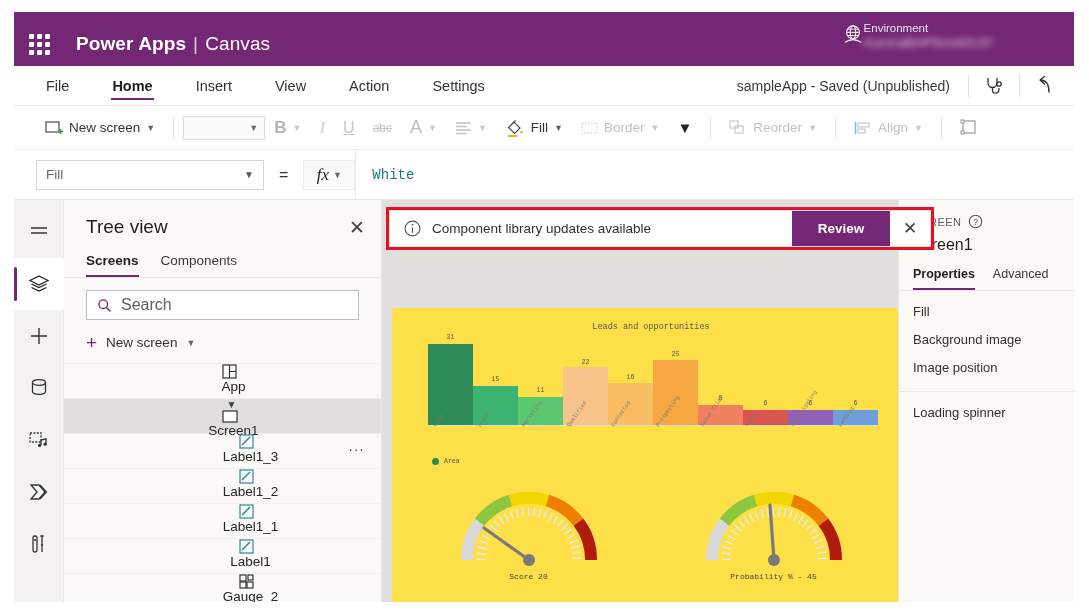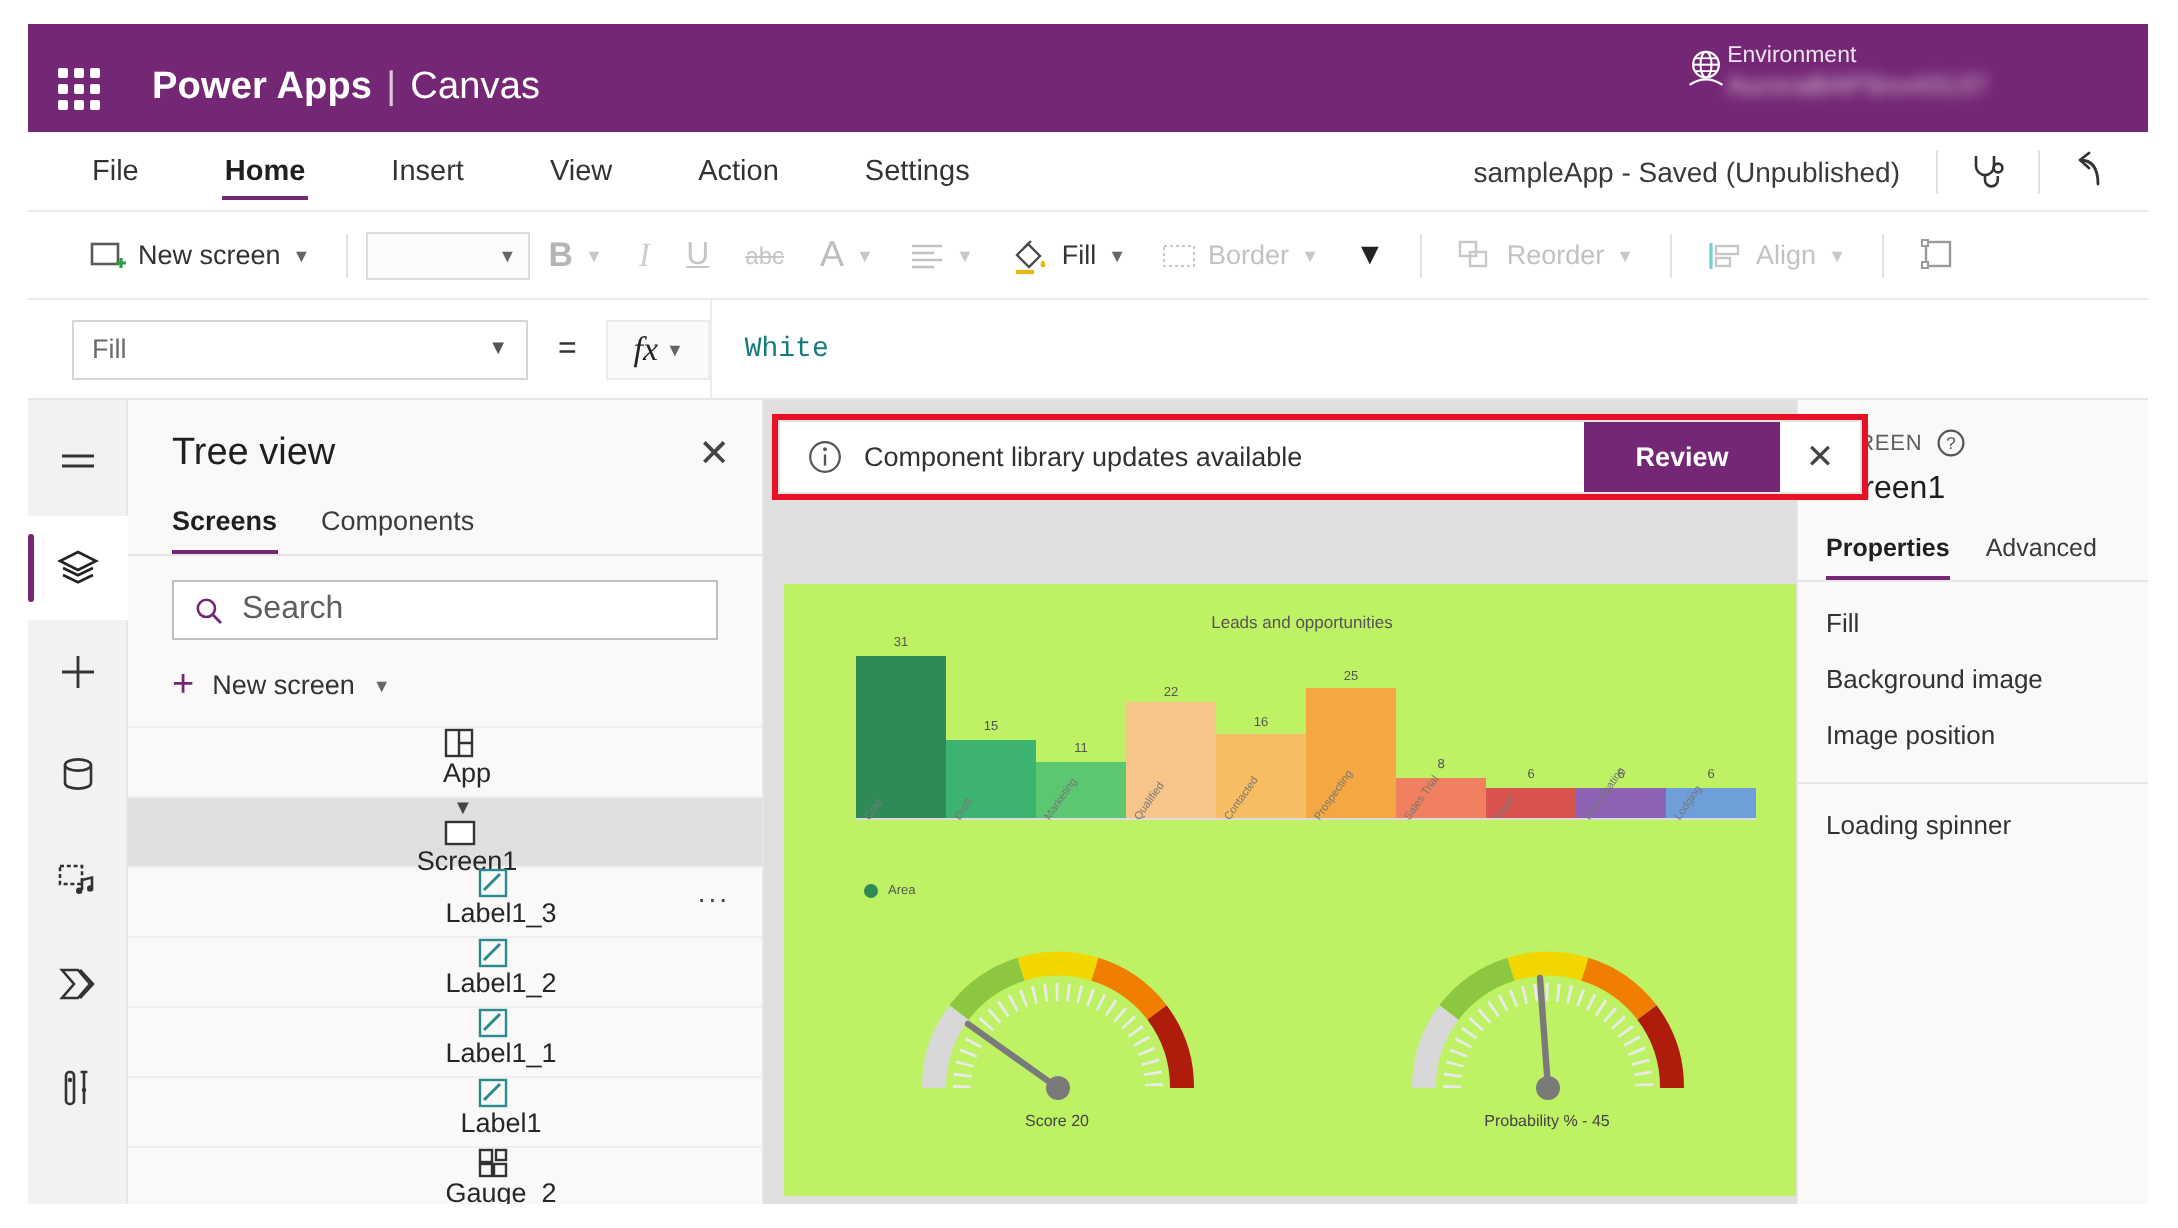--- a/index.html
+++ b/index.html
@@ -127,21 +127,21 @@
           font-size:13.5px; color:#262626; cursor:pointer; border-top:1px solid #f0efee;flex-direction:column; }
   .trow.sel { background:#e1dfdd; }
   .trow .chev { width:14px; font-size:10px; color:#444; }
   .trow .ico { width:24px; display:flex; align-items:center; }
   .trow .dots { margin-left:auto; margin-right:16px; color:#444; font-size:14px; letter-spacing:1.5px; }
   .trow.child { padding-left:56px; }
 
   
   .canvas { flex:1; background:#e1dfdd; position:relative; overflow:hidden; }
   .screen {
-    position:absolute; left:10px; top:92px; width:518px; height:306px; background:#bef264;
+    position:absolute; left:10px; top:108px; width:518px; height:306px; background:#fde047;font-family:Liberation Mono, monospace;
   }
   .chartbox { position:absolute; left:14px; top:14px; width:490px; height:148px; }
   .chart-title { text-align:center; font-size:8.5px; color:#555; margin-bottom:4px; }
   .bars { position:relative; height:90px; margin:0 18px 0 22px; display:flex;
           align-items:flex-end; gap:0; border-bottom:1px solid #dcdcdc; }
   .barcol { flex:1; display:flex; flex-direction:column; justify-content:flex-end;
             align-items:stretch; height:100%; position:relative; }
   .barval { position:absolute; left:0; right:0; text-align:center; font-size:6.5px;
             color:#555; top:0; transform:translateY(-2px); }
   .bar { width:100%; }

